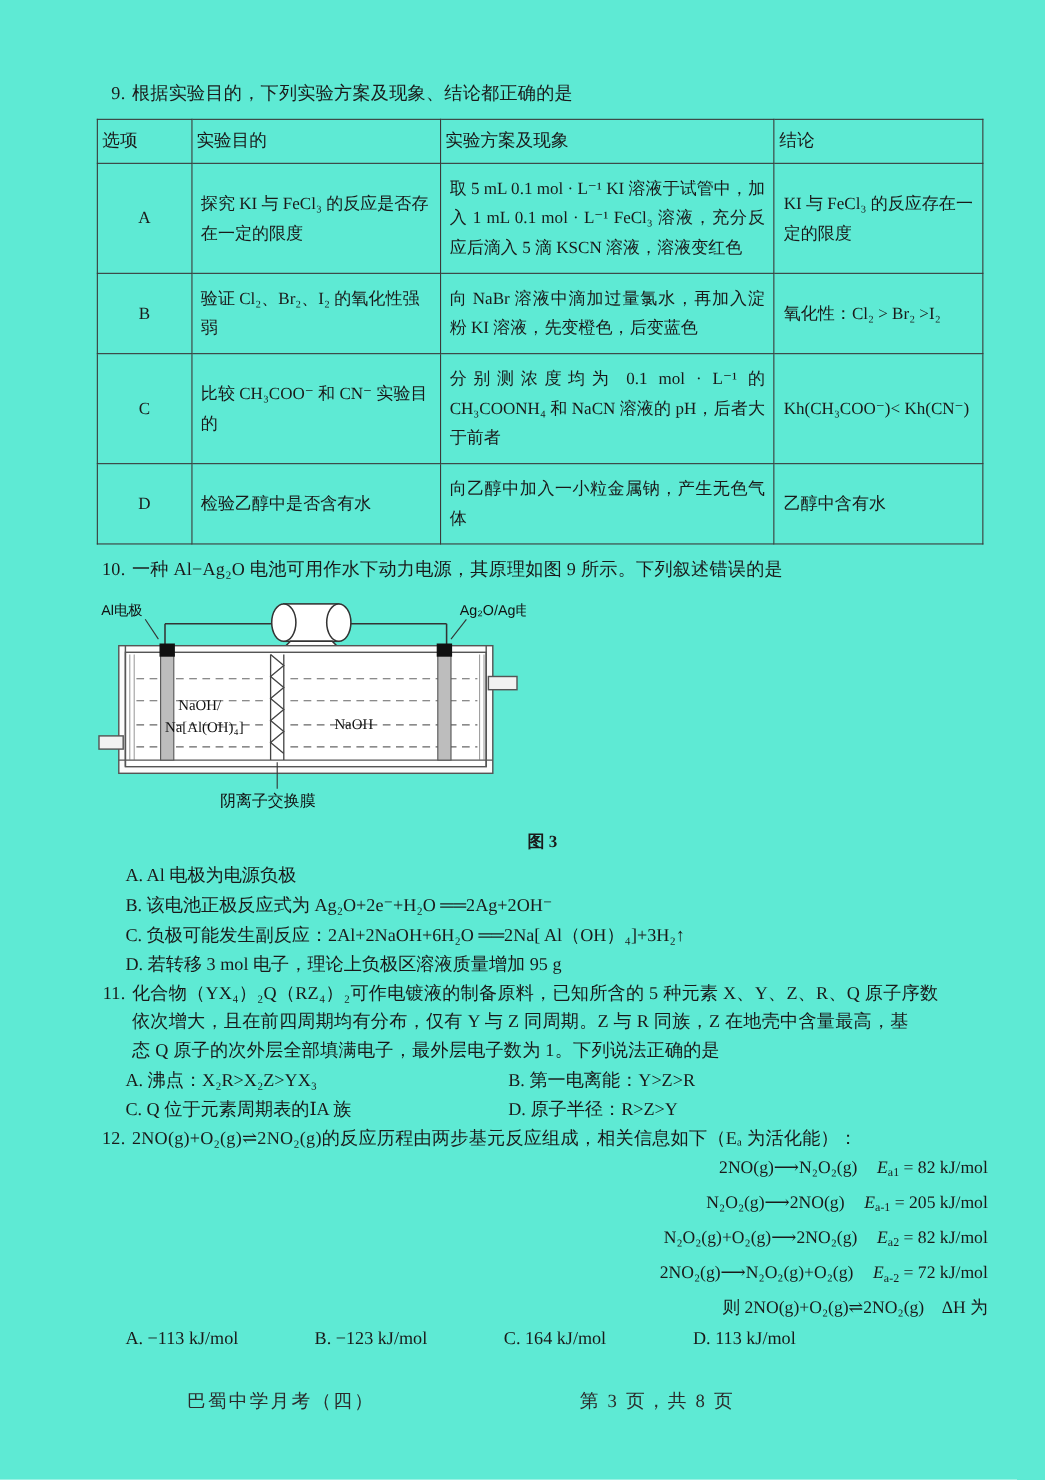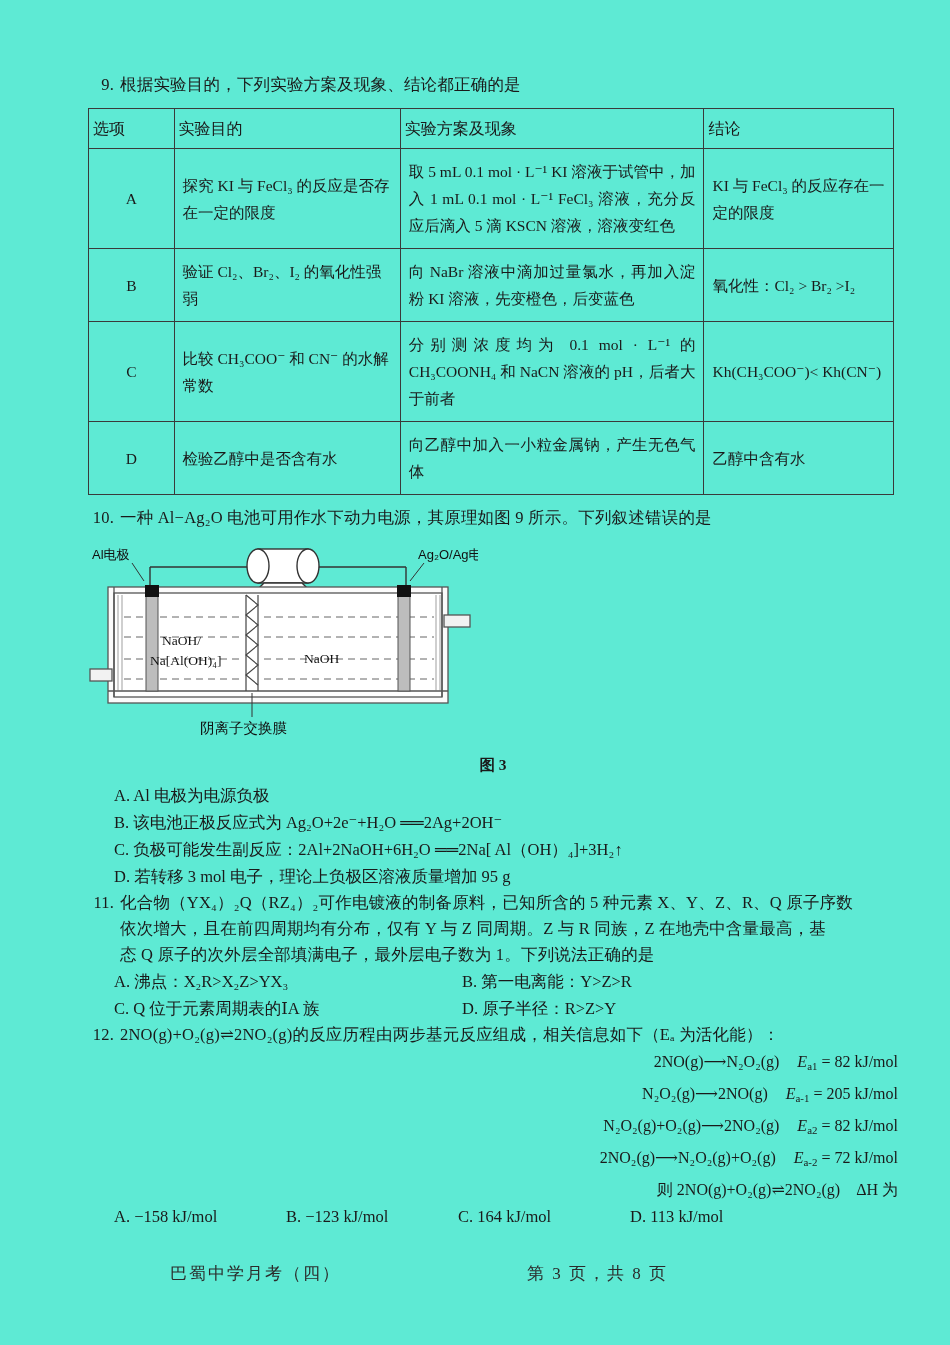--- a/index.html
+++ b/index.html
@@ -161,21 +161,21 @@
           <td class="con">KI 与 FeCl₃ 的反应存在一定的限度</td>
         </tr>
         <tr>
           <td class="opt">B</td>
           <td class="aim">验证 Cl₂、Br₂、I₂ 的氧化性强弱</td>
           <td class="sch">向 NaBr 溶液中滴加过量氯水，再加入淀粉 KI 溶液，先变橙色，后变蓝色</td>
           <td class="con">氧化性：Cl₂ &gt; Br₂ &gt;I₂</td>
         </tr>
         <tr>
           <td class="opt">C</td>
-          <td class="aim">比较 CH₃COO⁻ 和 CN⁻ 的水解常数</td>
+          <td class="aim">比较 CH₃COO⁻ 和 CN⁻ 实验目的</td>
           <td class="sch">分别测浓度均为 0.1 mol · L⁻¹ 的 CH₃COONH₄ 和 NaCN 溶液的 pH，后者大于前者</td>
           <td class="con">Kh(CH₃COO⁻)&lt; Kh(CN⁻)</td>
         </tr>
         <tr>
           <td class="opt">D</td>
           <td class="aim">检验乙醇中是否含有水</td>
           <td class="sch">向乙醇中加入一小粒金属钠，产生无色气体</td>
           <td class="con">乙醇中含有水</td>
         </tr>
       </tbody>
@@ -297,21 +297,21 @@
     </div>
     <div class="eq">
       <span>N₂O₂(g)+O₂(g)⟶2NO₂(g)</span><span class="gap"></span><span class="it">E</span><sub>a2</sub> <span>= 82 kJ/mol</span>
     </div>
     <div class="eq">
       <span>2NO₂(g)⟶N₂O₂(g)+O₂(g)</span><span class="gap"></span><span class="it">E</span><sub>a-2</sub> <span>= 72 kJ/mol</span>
     </div>
     <div class="eq">则 2NO(g)+O₂(g)⇌2NO₂(g)　ΔH 为</div>
 
     <div class="ans-row">
-      <div>A. −158 kJ/mol</div>
+      <div>A. −113 kJ/mol</div>
       <div>B. −123 kJ/mol</div>
       <div>C. 164 kJ/mol</div>
       <div>D. 113 kJ/mol</div>
     </div>
 
   </div>
 
   <div class="footer">
     <div class="foot-left">巴蜀中学月考（四）</div>
     <div class="foot-right">第 3 页，共 8 页</div>

